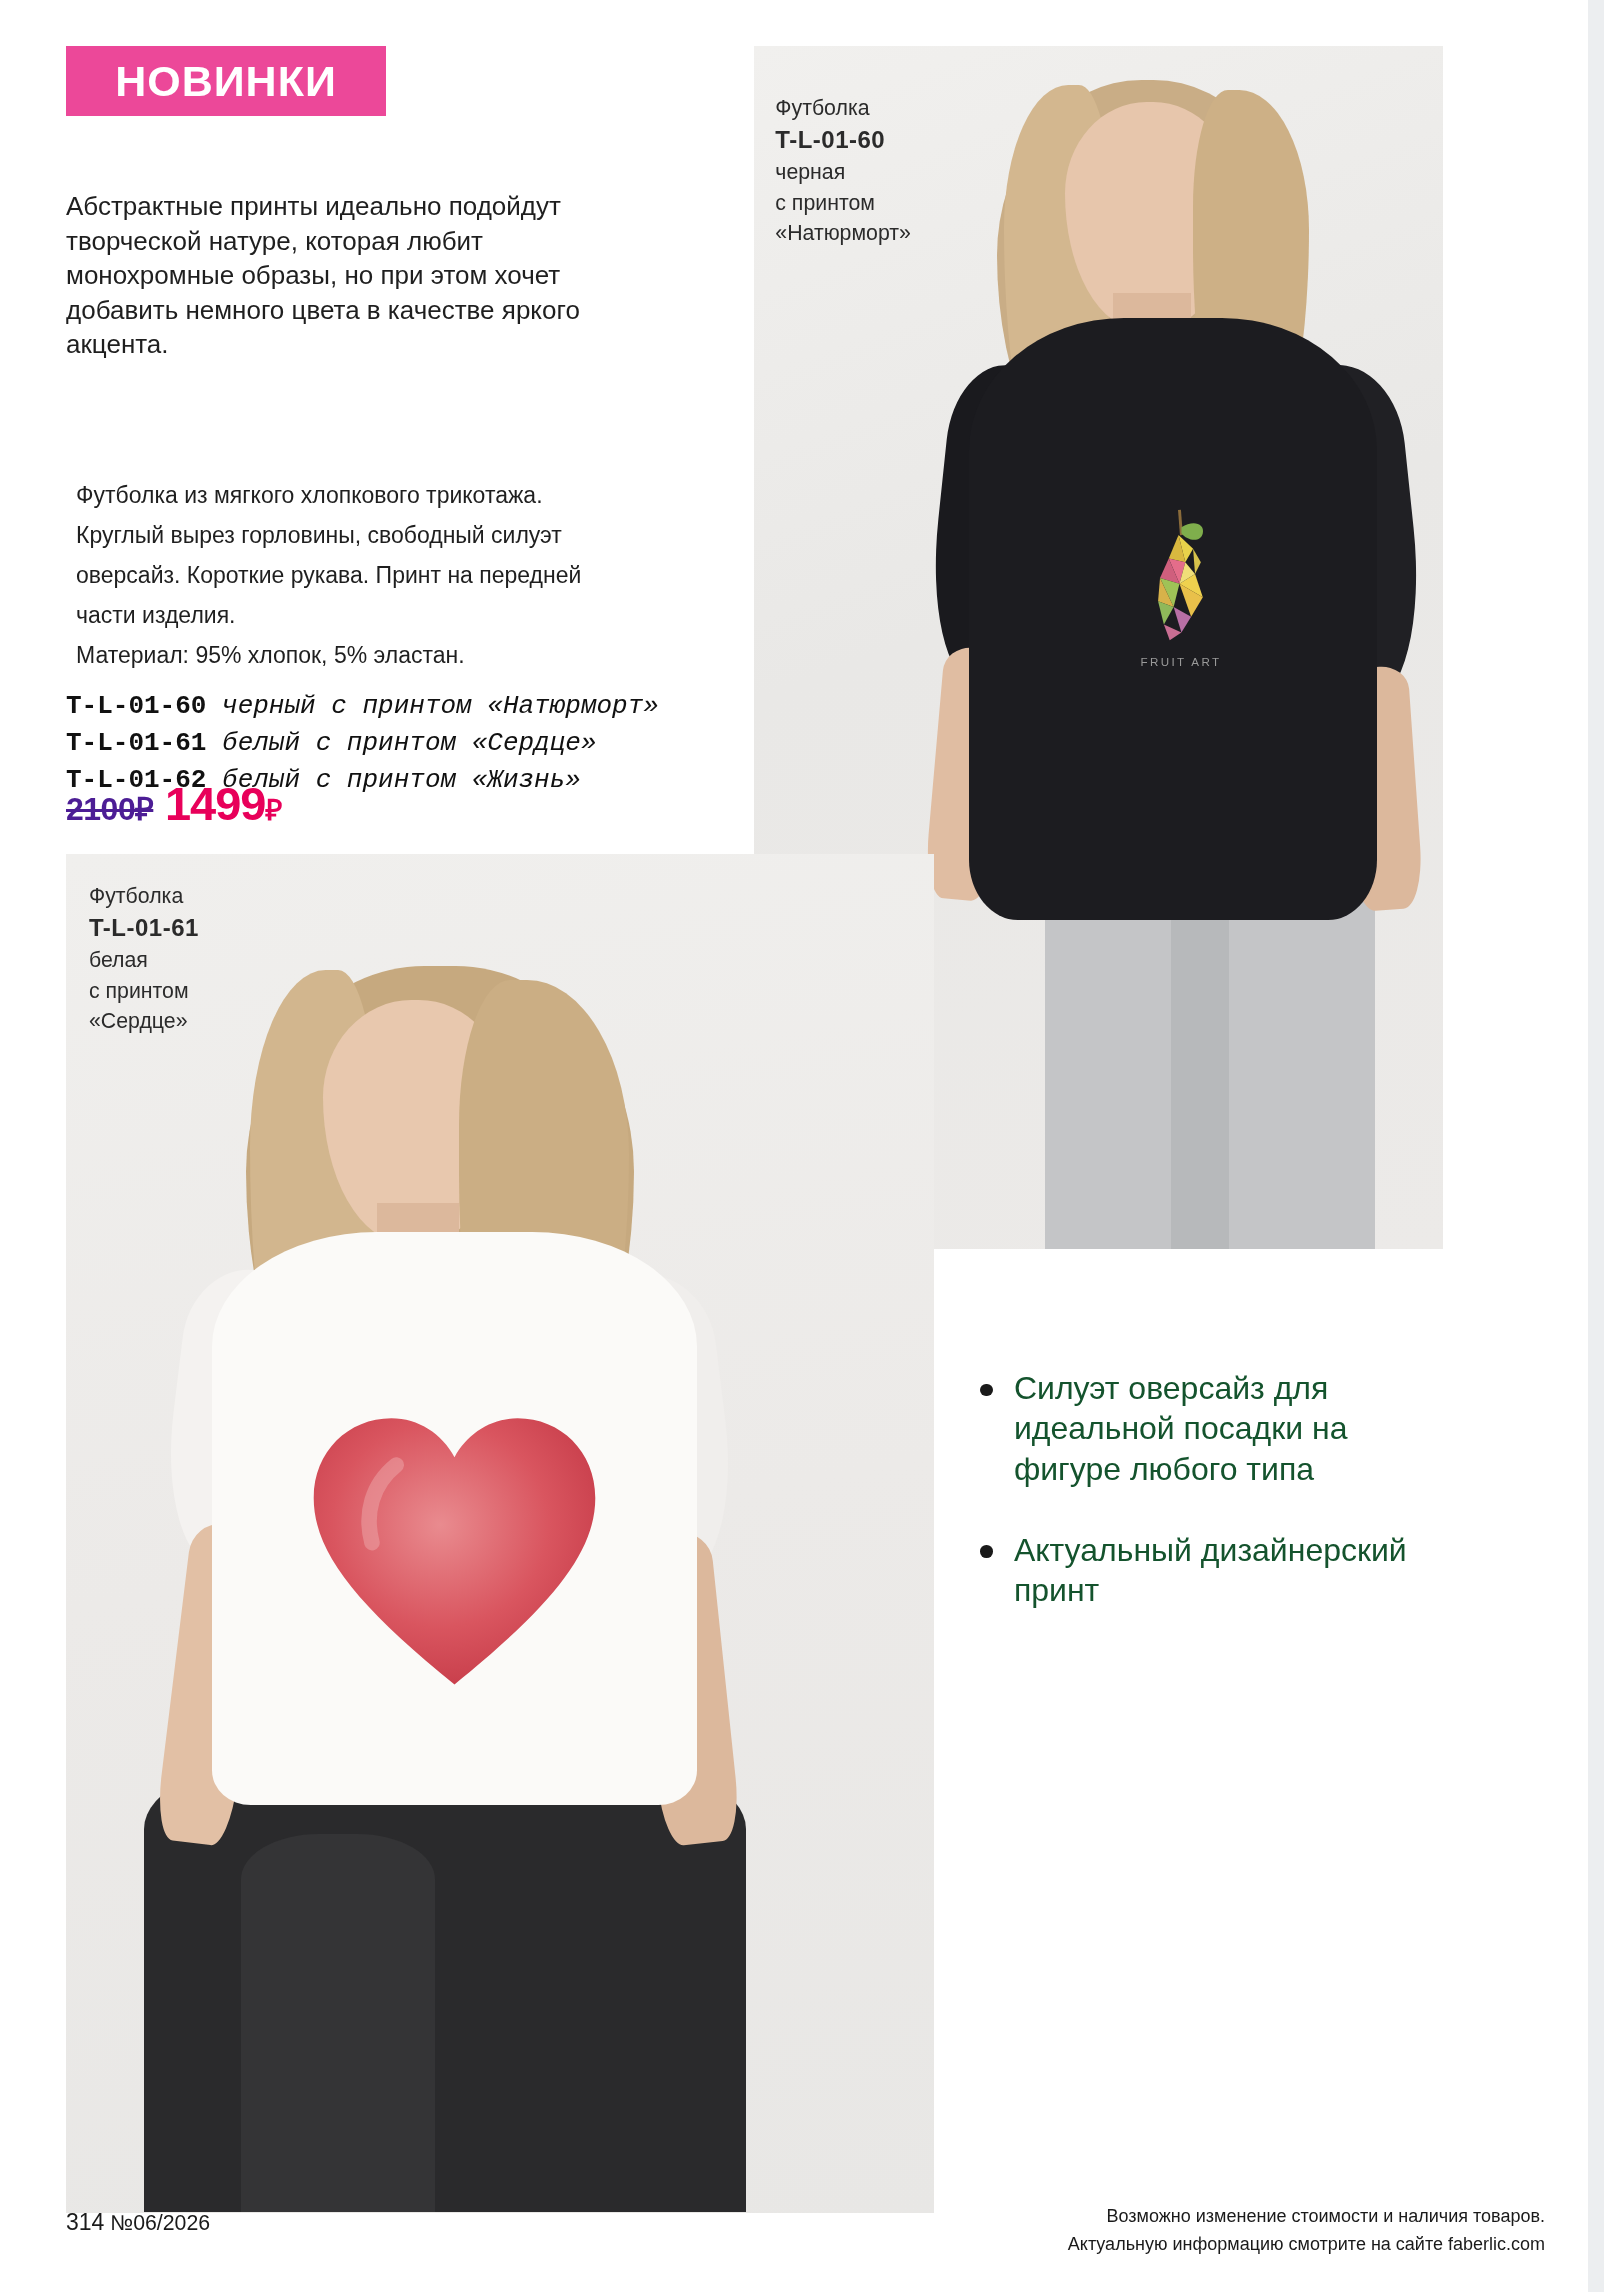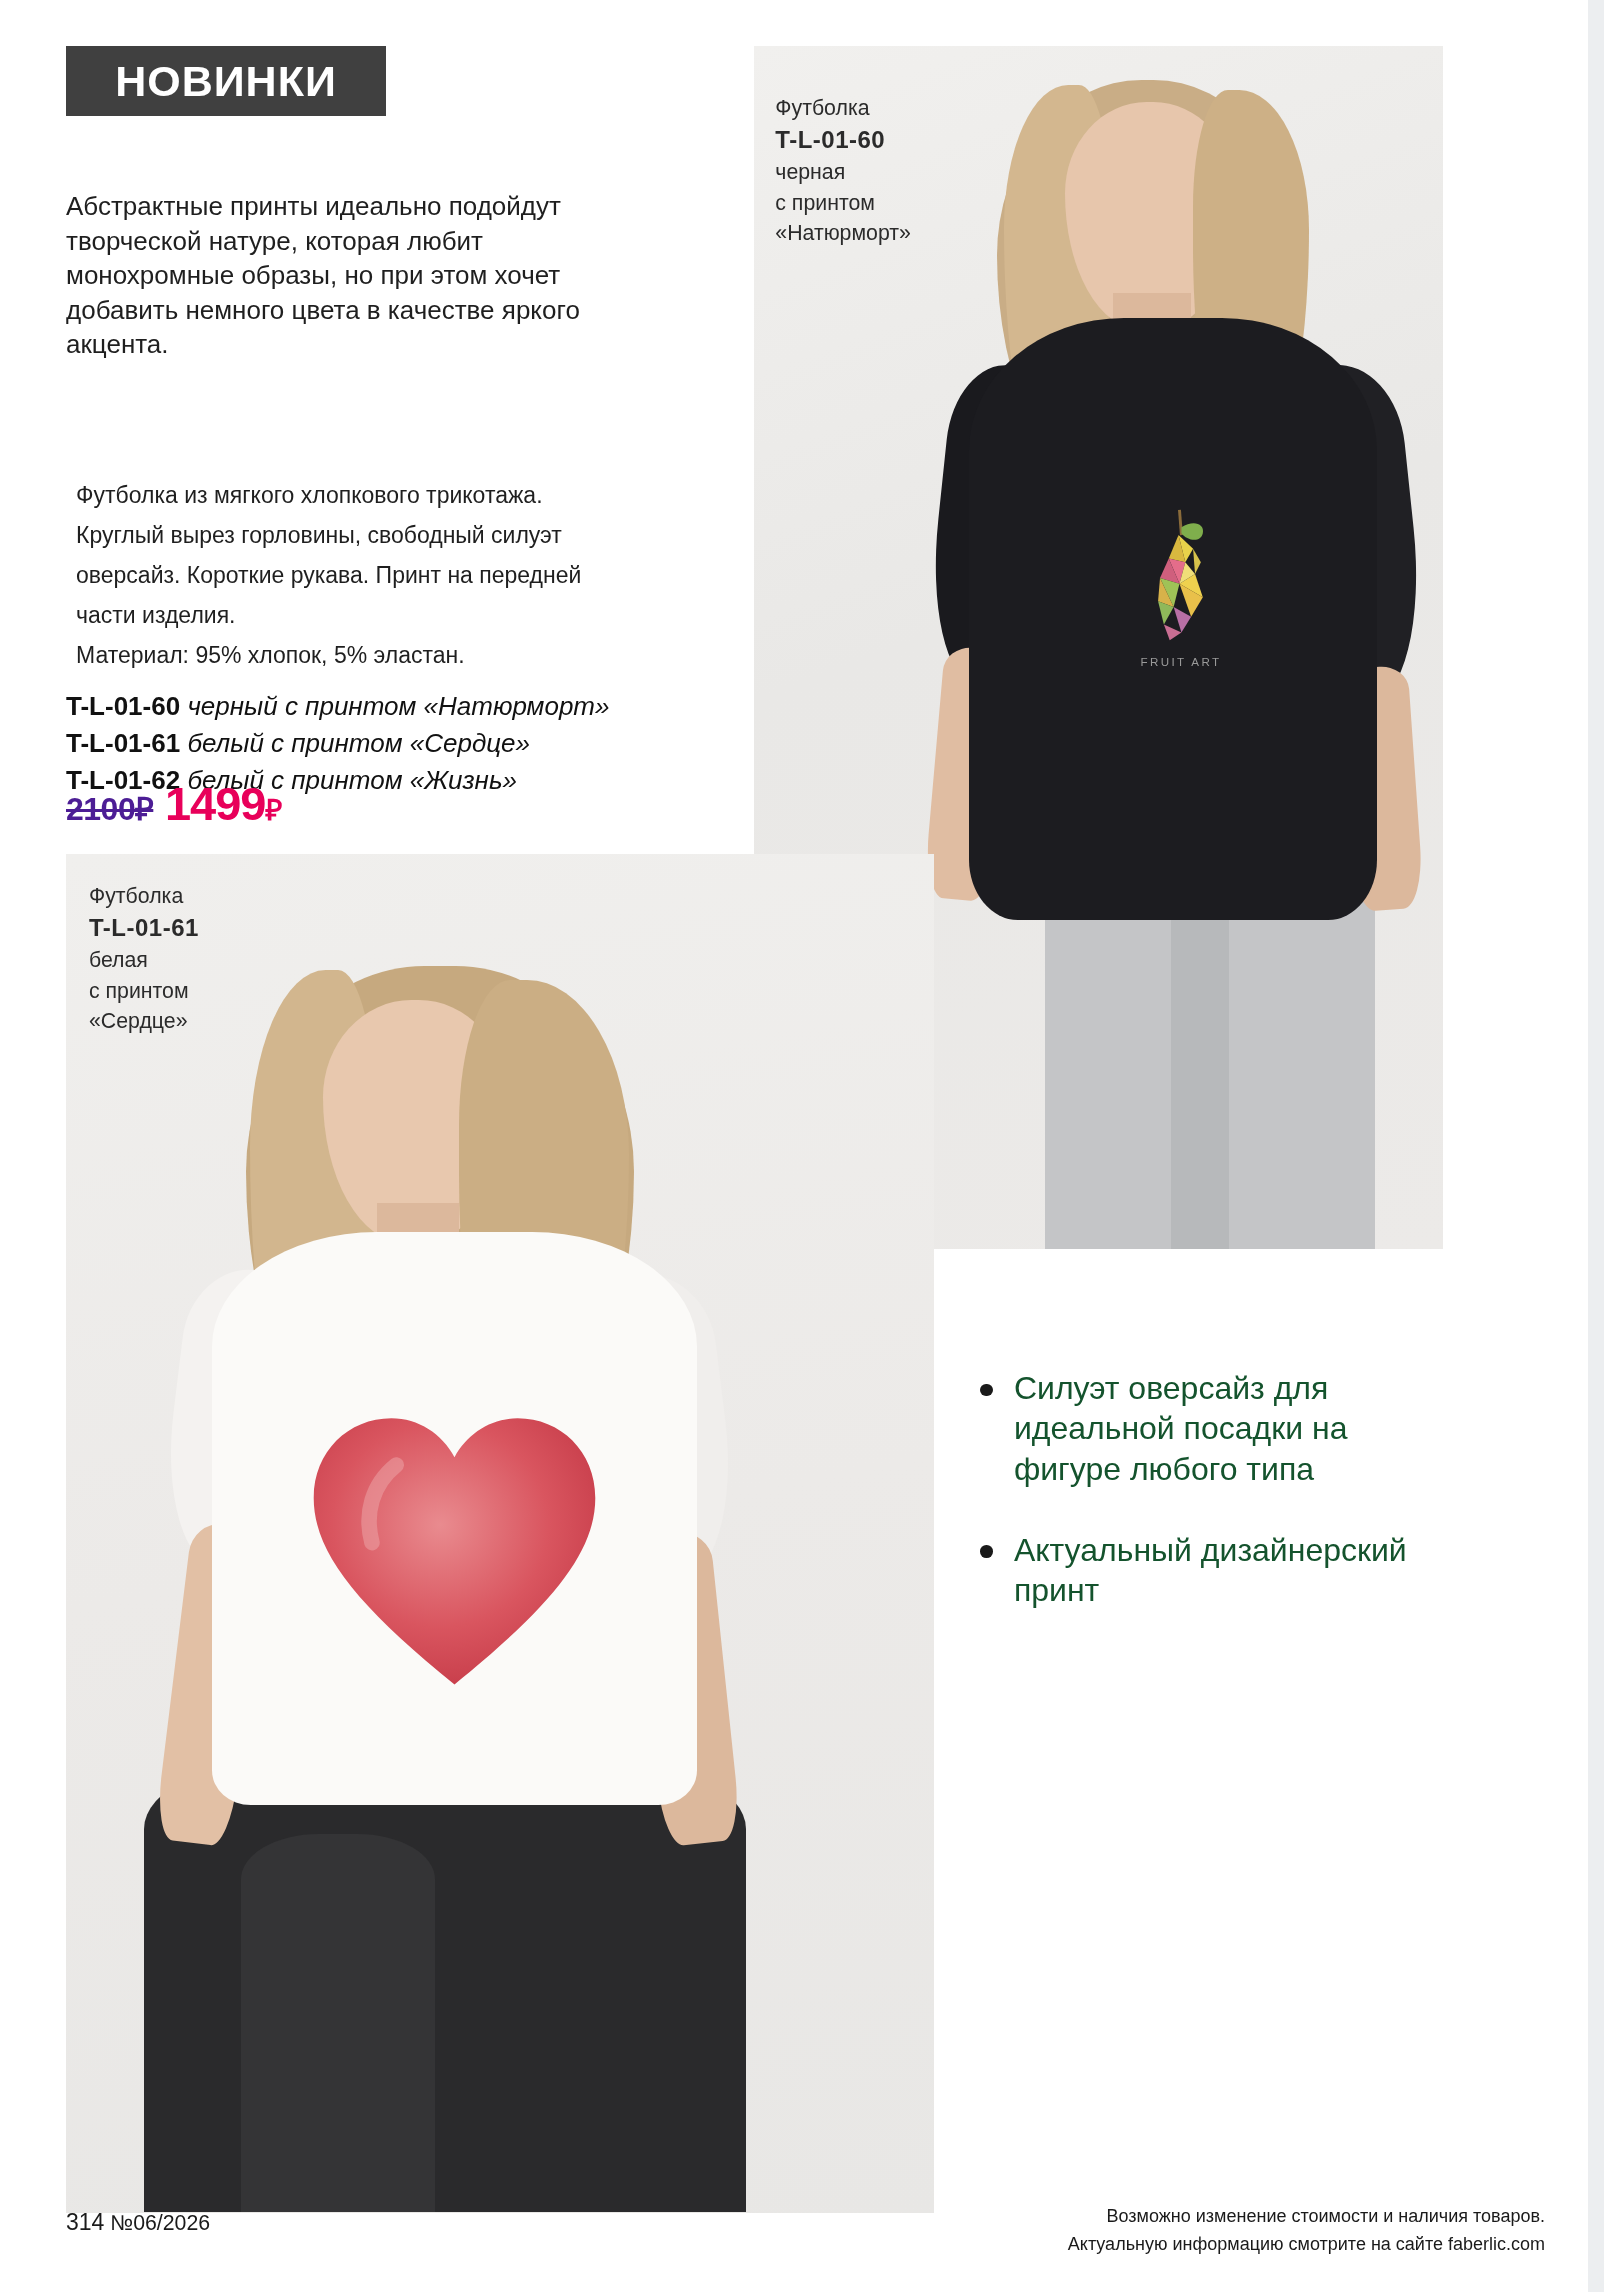--- a/index.html
+++ b/index.html
@@ -26,21 +26,21 @@
     background: #eceef0;
   }
 
   
   .badge {
     position: absolute;
     left: 66px;
     top: 46px;
     width: 320px;
     height: 70px;
-    background: #404040;
+    background: #ec4899;
     display: flex;
     align-items: center;
     justify-content: center;
   }
   .badge-text {
     color: #ffffff;
     font-size: 43px;
     font-weight: bold;
     letter-spacing: 1px;
     line-height: 1;
@@ -74,20 +74,21 @@
     font-size: 23px;
     line-height: 1.3;
     color: #1f1f1f;
   }
   .desc-body p {
     margin: 10px;
   }
 
   .variant-list {
     margin-top: 17.5px;
+    font-family: Liberation Mono, monospace;
   }
   .variant {
     font-size: 26px;
     line-height: 1.42;
     color: #111111;
   }
   .variant .code {
     font-weight: bold;
   }
   .variant .name {

